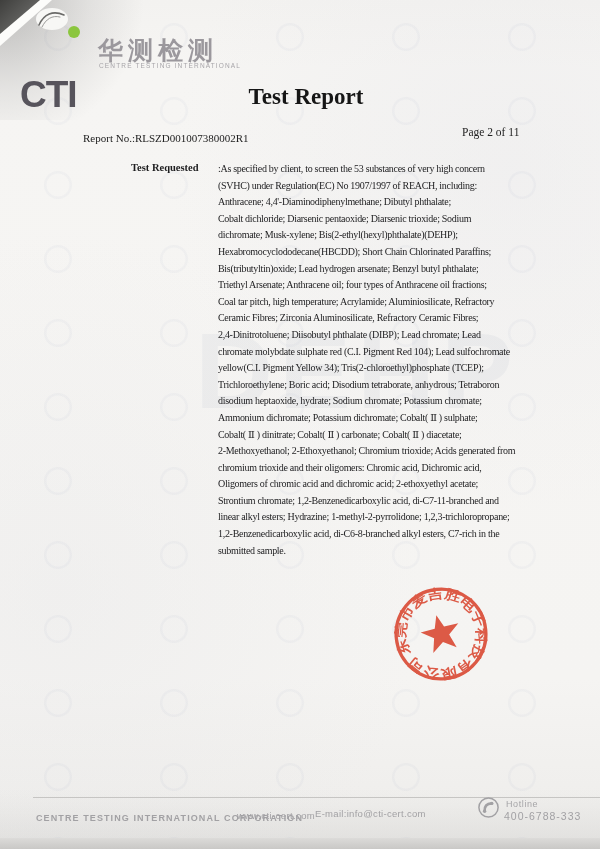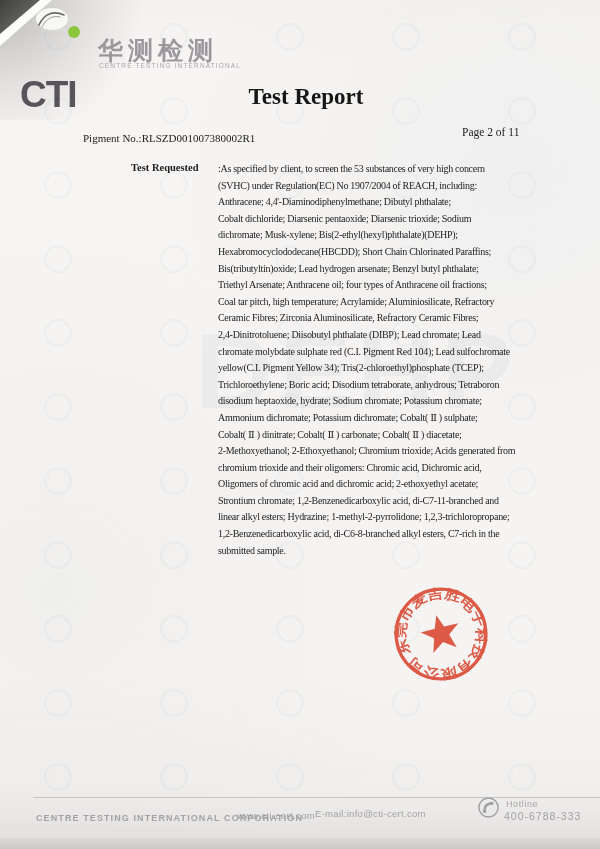--- a/index.html
+++ b/index.html
@@ -87,27 +87,27 @@
     <path d="M5,20 C10,9 19,5 30,10" stroke="#6a6a68" stroke-width="1.6" fill="none" stroke-linecap="round"></path>
     <path d="M8,22 C12,14 18,10 26,12" stroke="#9a9a98" stroke-width="1" fill="none" stroke-linecap="round"></path>
   </svg>
 
   <div class="logo-cti">CTI</div>
   <div class="logo-dot"></div>
   <div class="logo-cn">华测检测</div>
   <div class="logo-tagline">CENTRE TESTING INTERNATIONAL</div>
 
   <div class="title">Test Report</div>
-  <div class="report-no">Pigment No.:RLSZD001007380002R1</div>
+  <div class="report-no">Report No.:RLSZD001007380002R1</div>
   <div class="page-no">Page 2 of 11</div>
 
   <div class="req-label">Test Requested</div>
   <div class="body-lines">
       <div class="body-line">:As specified by client, to screen the 53 substances of very high concern</div>
-      <div class="body-line">(SVHC) under Regulation(EC) No 1907/2004 of REACH, including:</div>
+      <div class="body-line">(SVHC) under Regulation(EC) No 1907/1997 of REACH, including:</div>
       <div class="body-line">Anthracene; 4,4'-Diaminodiphenylmethane; Dibutyl phthalate;</div>
       <div class="body-line">Cobalt dichloride; Diarsenic pentaoxide; Diarsenic trioxide; Sodium</div>
       <div class="body-line">dichromate; Musk-xylene; Bis(2-ethyl(hexyl)phthalate)(DEHP);</div>
       <div class="body-line">Hexabromocyclododecane(HBCDD); Short Chain Chlorinated Paraffins;</div>
       <div class="body-line">Bis(tributyltin)oxide; Lead hydrogen arsenate; Benzyl butyl phthalate;</div>
       <div class="body-line">Triethyl Arsenate; Anthracene oil; four types of Anthracene oil fractions;</div>
       <div class="body-line">Coal tar pitch, high temperature; Acrylamide; Aluminiosilicate, Refractory</div>
       <div class="body-line">Ceramic Fibres; Zirconia Aluminosilicate, Refractory Ceramic Fibres;</div>
       <div class="body-line">2,4-Dinitrotoluene; Diisobutyl phthalate (DIBP); Lead chromate; Lead</div>
       <div class="body-line">chromate molybdate sulphate red (C.I. Pigment Red 104); Lead sulfochromate</div>

